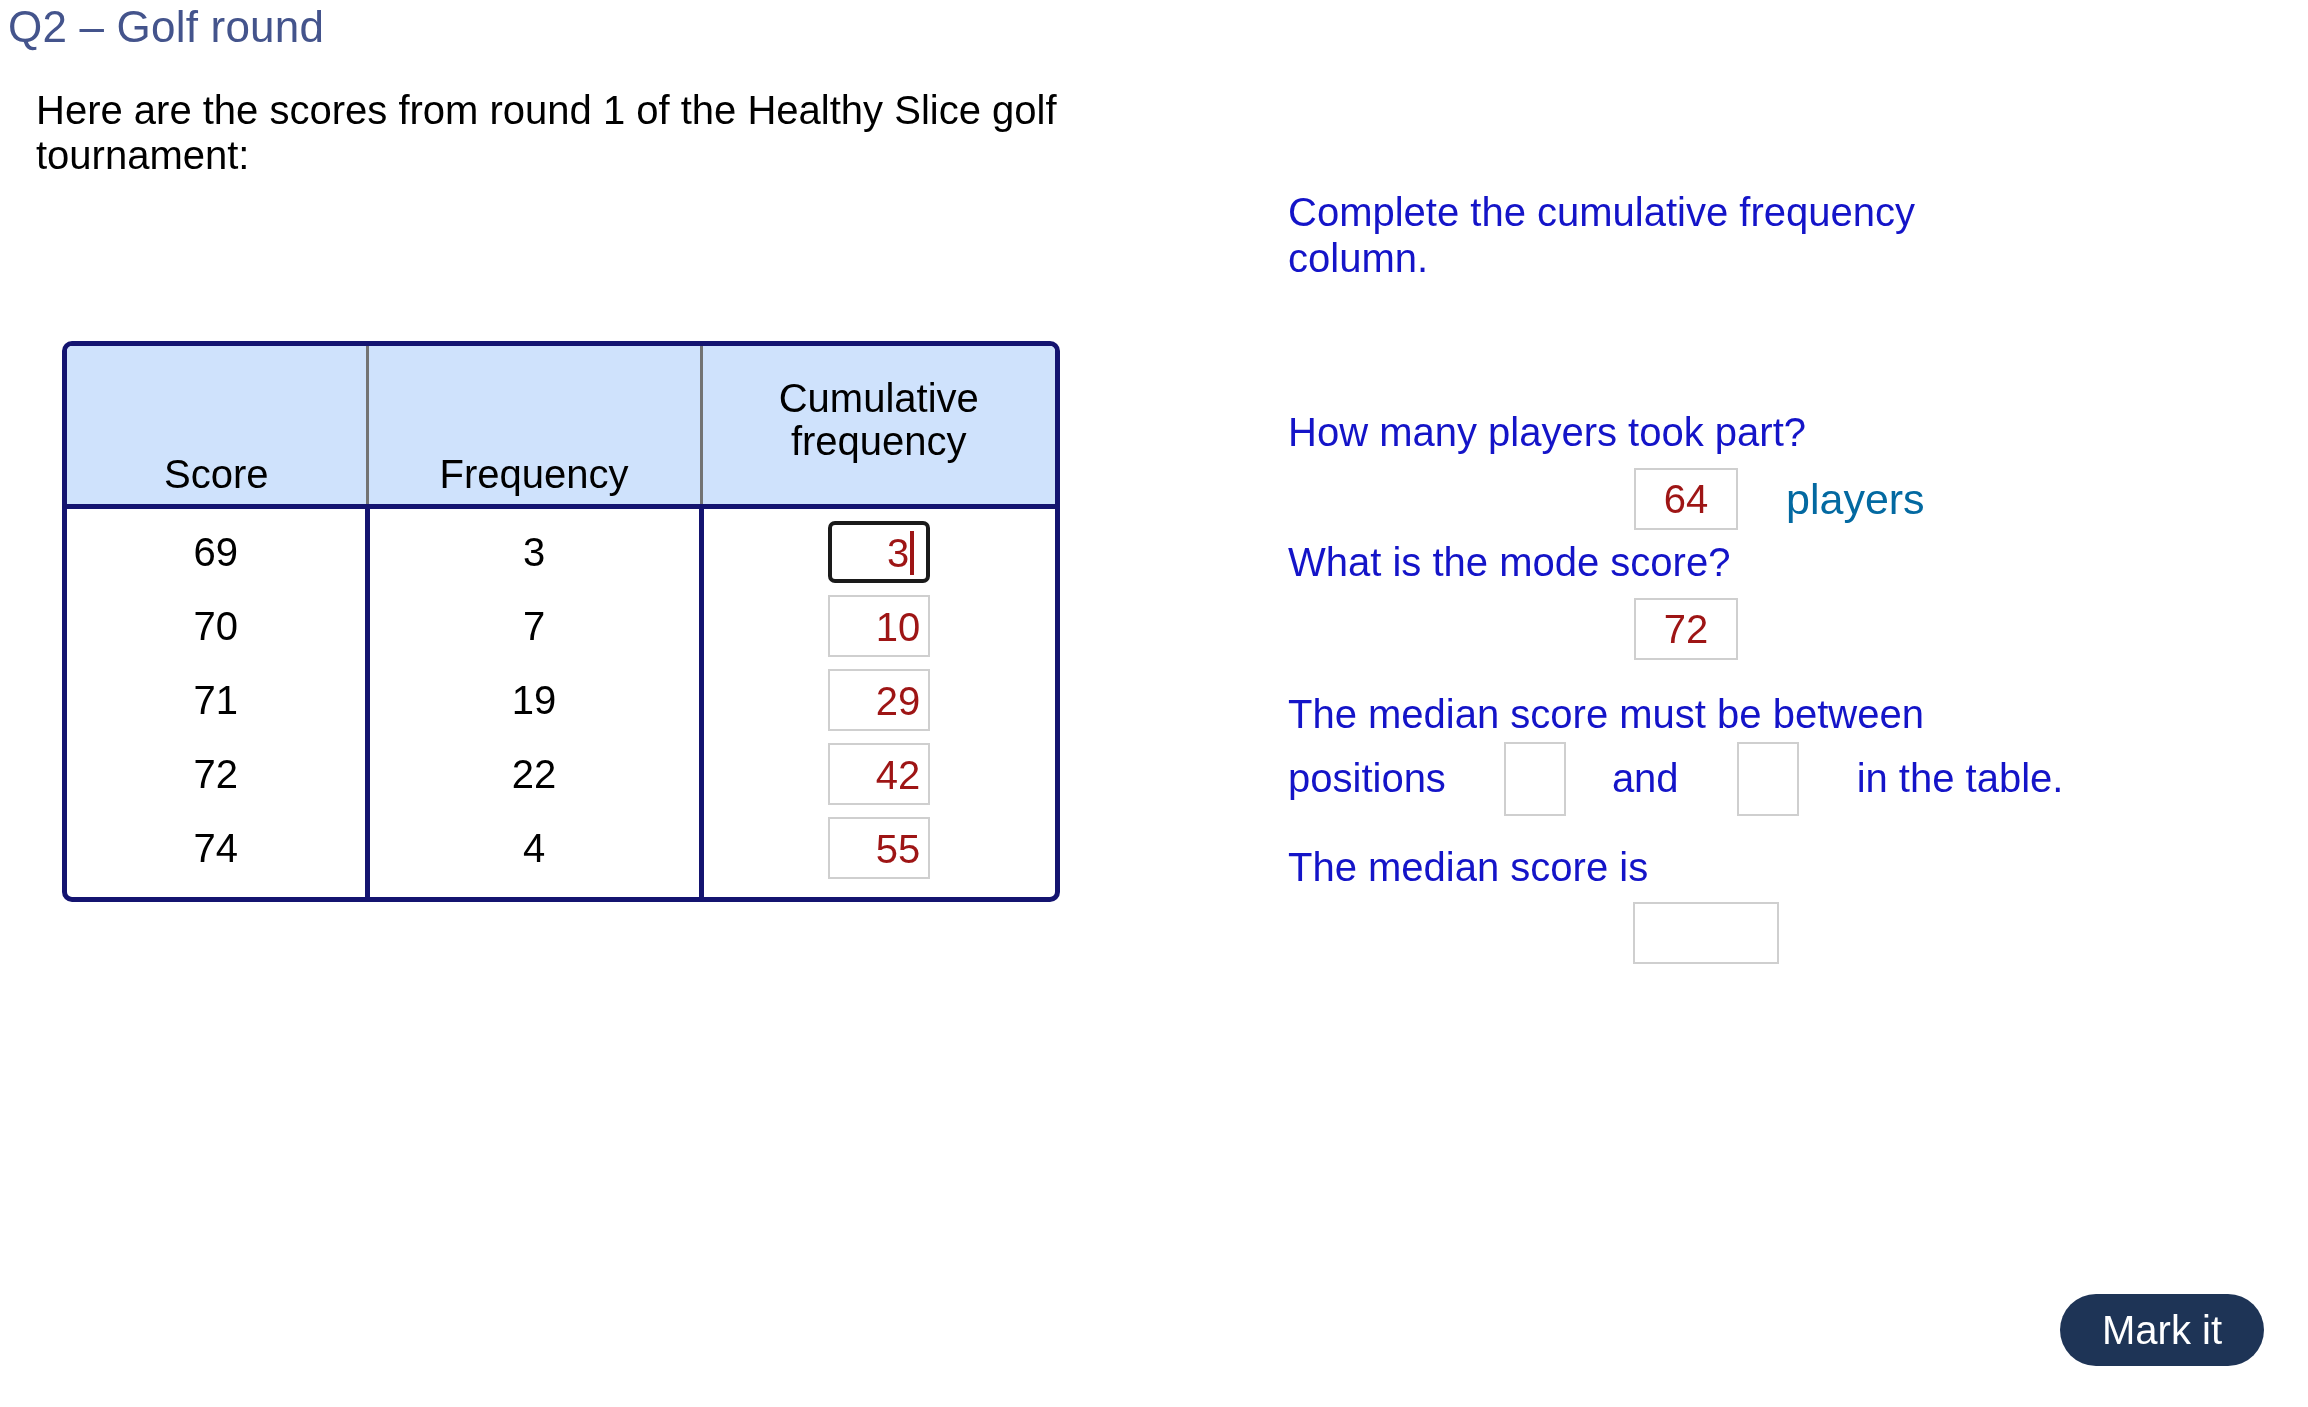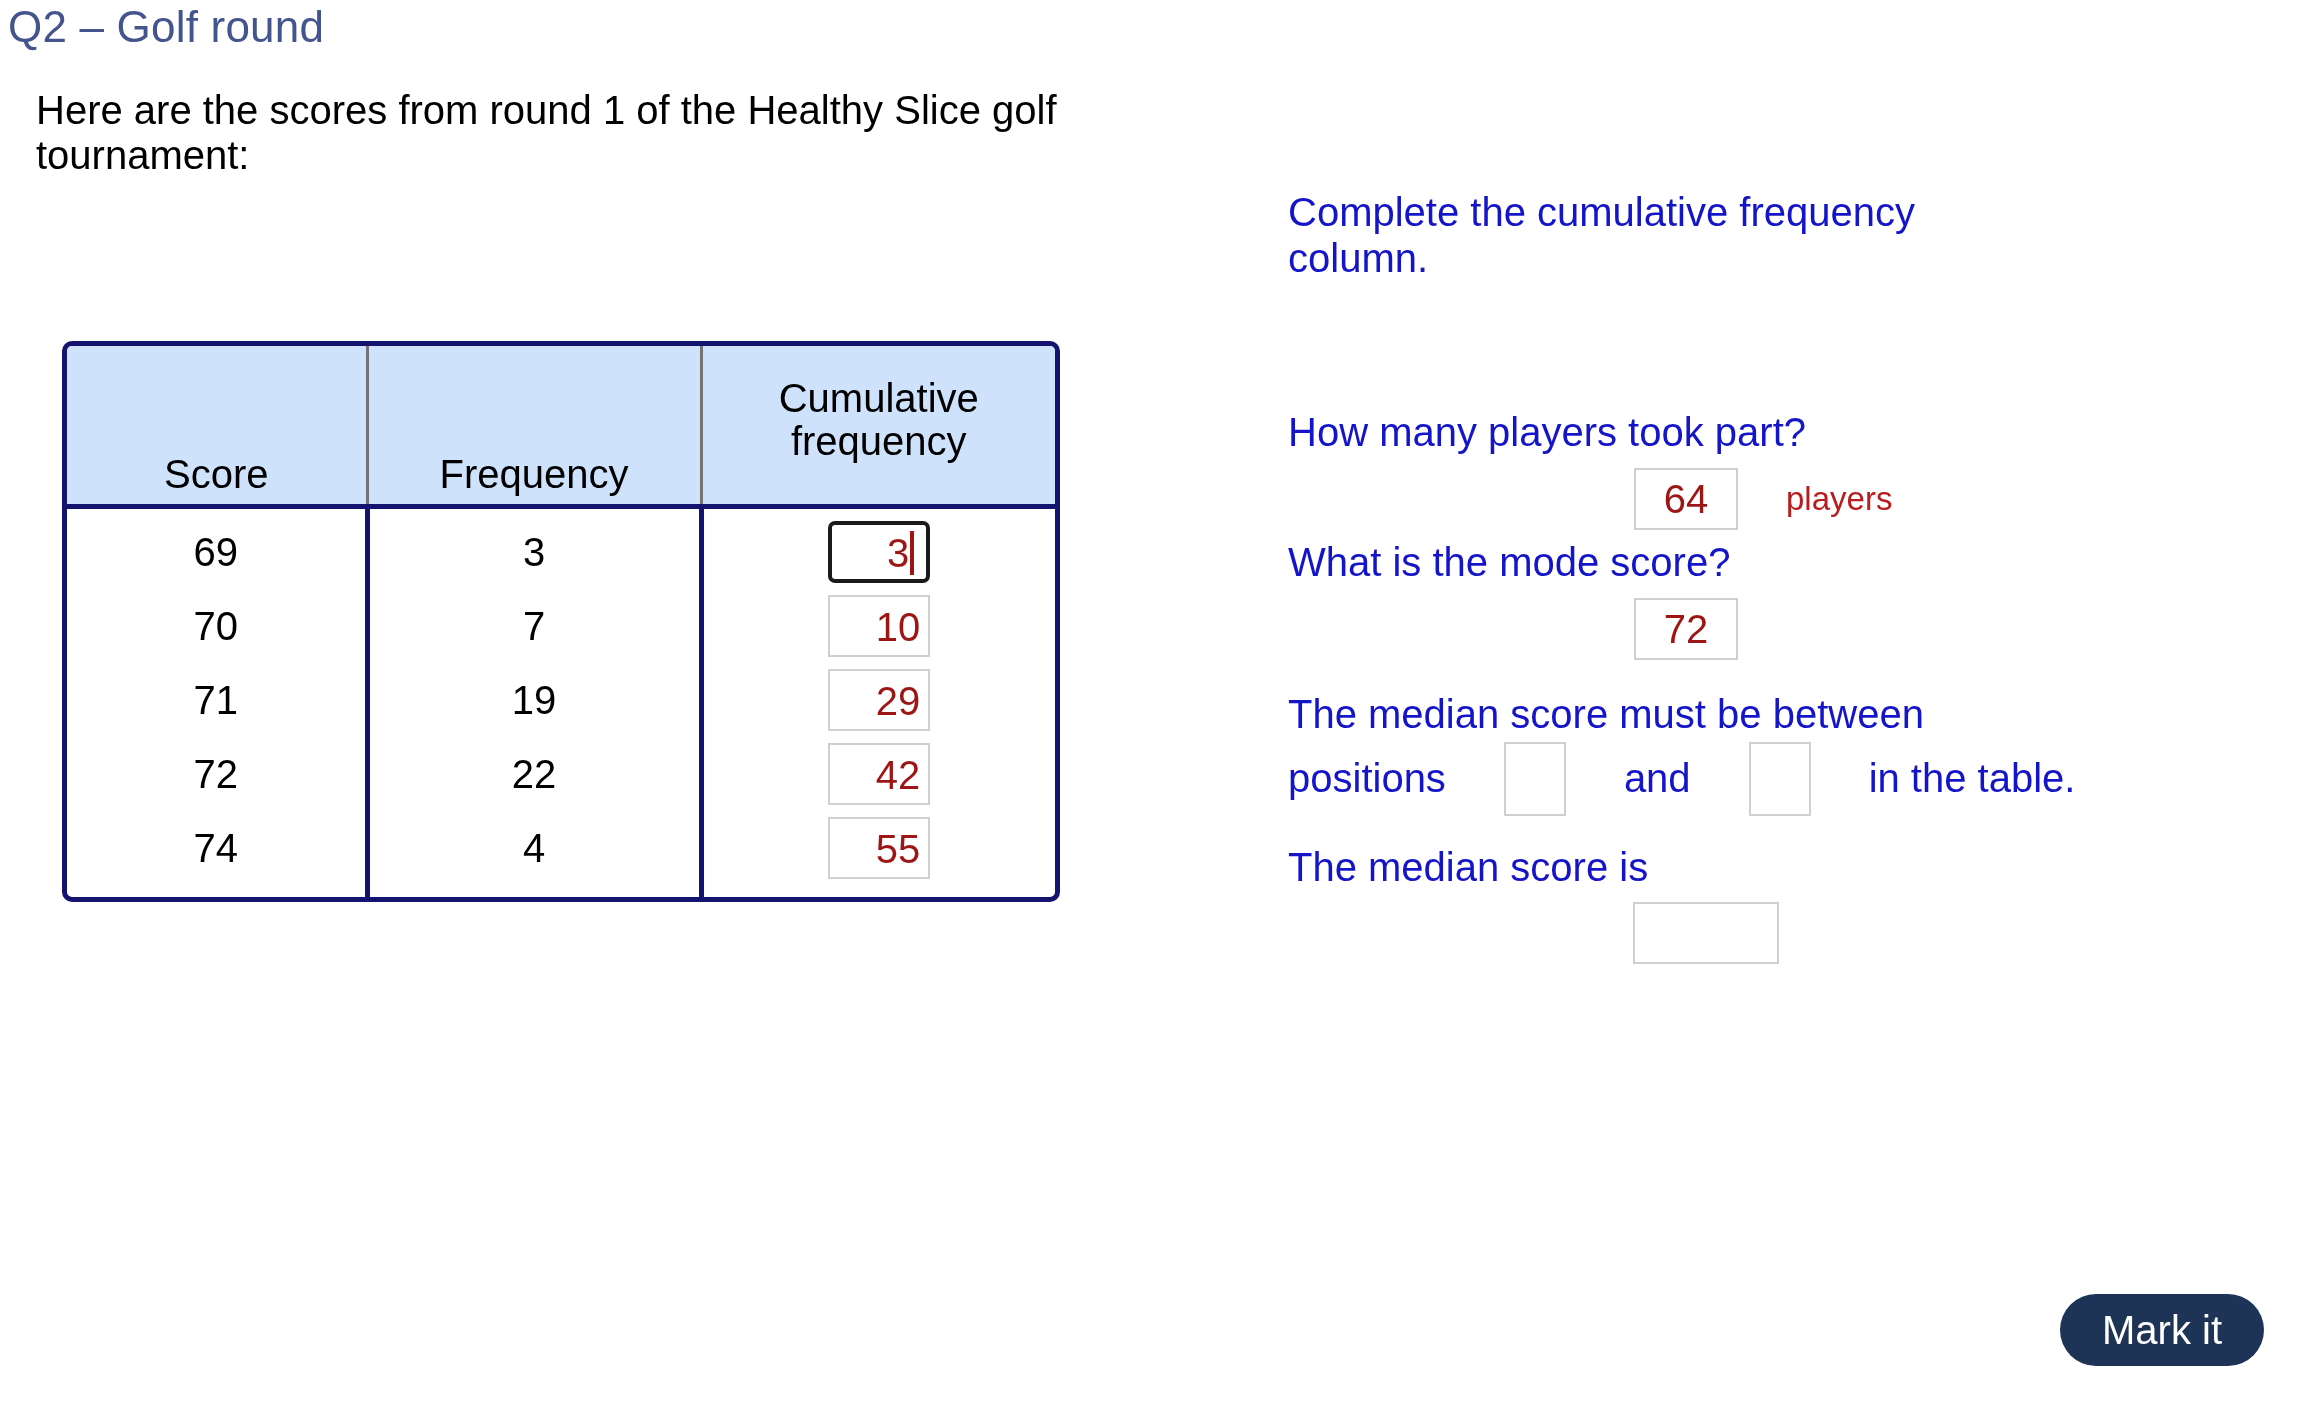--- a/index.html
+++ b/index.html
@@ -130,21 +130,21 @@
     box-sizing: border-box;
     color: #9e1515;
     font-size: 40px;
     text-align: center;
     vertical-align: middle;
   }
   .ans-box.wide   { width: 104px; height: 62px; line-height: 58px; }
   .ans-box.narrow { width: 62px;  height: 74px; line-height: 70px; }
   .ans-box.big    { width: 146px; height: 62px; line-height: 58px; }
 
-  .black-label { color: #b91c1c; font-size: 33px; }
+  .black-label { color: #0369a1; font-size: 43px; }
 
   
   .mark-it {
     position: absolute;
     left: 2060px;
     top: 1294px;
     width: 204px;
     height: 72px;
     border-radius: 36px;
     background: #1e3456;
@@ -231,21 +231,21 @@
 
   <div class="q-block" style="left:0px; top:540px; width:760px;">What is the mode score?</div>
   <div style="position:absolute; left:346px; top:598px;">
     <span class="ans-box wide">72</span>
   </div>
 
   <div class="q-block" style="left:0px; top:692px; width:900px;">The median score must be between</div>
   <div style="position:absolute; left:0px; top:742px;" class="row-inline">
     <span class="q-block" style="position:static;">positions</span>
     <span class="ans-box narrow" style="margin-left:14px;"></span>
-    <span class="q-block" style="position:static; margin-left:14px;">and</span>
+    <span class="q-block" style="position:static; margin-left:2px;">and</span>
     <span class="ans-box narrow" style="margin-left:14px;"></span>
     <span class="q-block" style="position:static; margin-left:14px;">in the table.</span>
   </div>
 
   <div class="q-block" style="left:0px; top:845px; width:900px;">The median score is</div>
   <div style="position:absolute; left:345px; top:902px;">
     <span class="ans-box big"></span>
   </div>
 
 </div>

